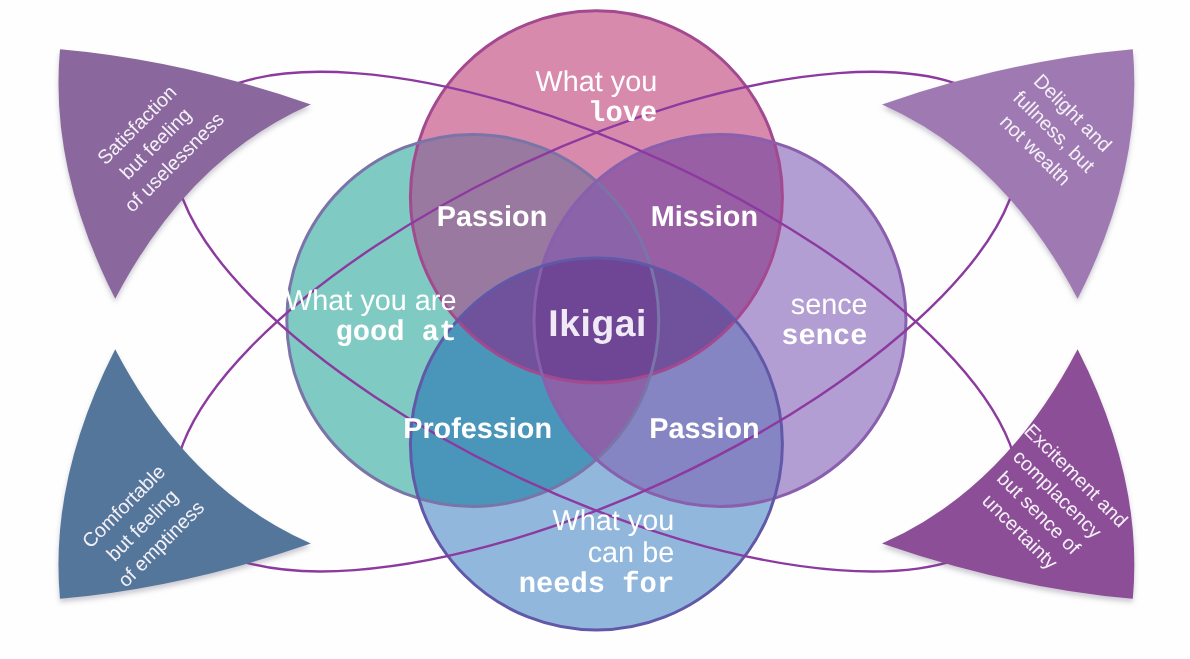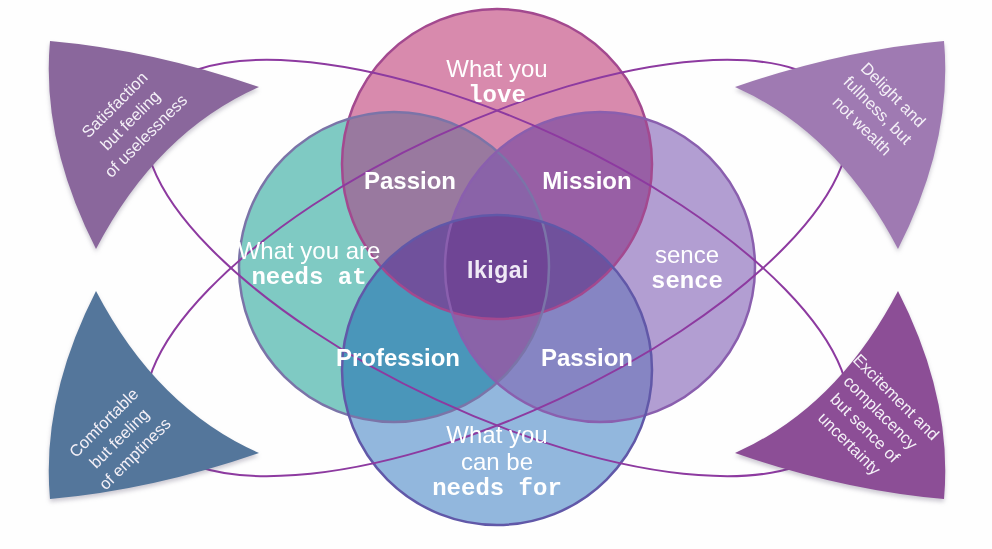--- a/index.html
+++ b/index.html
@@ -1,25 +1,25 @@
 <!DOCTYPE html>
 <html><head>
 <meta charset="utf-8">
 <style>
   html,body{margin:0;padding:0;background:#ffffff;}
   #stage{position:relative;width:992px;height:549px;background:#fefefe;overflow:hidden;
          font-family:"Liberation Sans",sans-serif;}
   #venn-svg{position:absolute;left:0;top:0;}
-  .lbl{position:absolute;color:#ffffff;text-align:center;white-space:nowrap;
+  .lbl{position:absolute;color:#ffffff;text-align:right;white-space:nowrap;
        transform:translate(-50%,-50%);font-size:24px;line-height:27px;font-weight:400;}
   .lbl .b{font-weight:bold;font-family:Liberation Mono, monospace;}
   .ov{position:absolute;color:#ffffff;transform:translate(-50%,-50%);
       font-size:24px;font-weight:bold;white-space:nowrap;}
   .ikigai{position:absolute;color:#f0eaf6;transform:translate(-50%,-50%);
-      font-size:23px;font-weight:bold;white-space:nowrap;letter-spacing:.5px;}
+      font-size:31px;font-weight:bold;white-space:nowrap;letter-spacing:.5px;}
   .wlbl{position:absolute;color:#f4f0f7;text-align:center;white-space:nowrap;
       font-size:16.5px;line-height:22px;}
   .rot-l{transform:translate(-50%,-50%) rotate(-45deg);}
   .rot-r{transform:translate(-50%,-50%) rotate(45deg);}
   .wedge{filter:drop-shadow(0px 3px 2px rgba(90,80,110,0.30));}
 </style>
 </head>
 <body>
 
 <div id="stage">
@@ -85,21 +85,21 @@
     <path class="wedge" d="M 50 499 Q 152 490 259 453 Q 157 408 96 291 Q 41 399 50 499 Z" fill="#54769b"></path>
     <path class="wedge" d="M 944 499 Q 842 490 735 453 Q 837 408 898 291 Q 953 399 944 499 Z" fill="#8c4e96"></path>
   </svg>
 
   <div class="lbl" style="left:497px;top:82px">
     <div>What you</div>
     <div class="b">love</div>
   </div>
   <div class="lbl" style="left:309px;top:264px">
     <div>What you are</div>
-    <div class="b">needs at</div>
+    <div class="b">good at</div>
   </div>
   <div class="lbl" style="left:687px;top:268px">
     <div>sence</div>
     <div class="b">sence</div>
   </div>
   <div class="lbl" style="left:497px;top:461px">
     <div>What you</div>
     <div>can be</div>
     <div class="b">needs for</div>
   </div>

